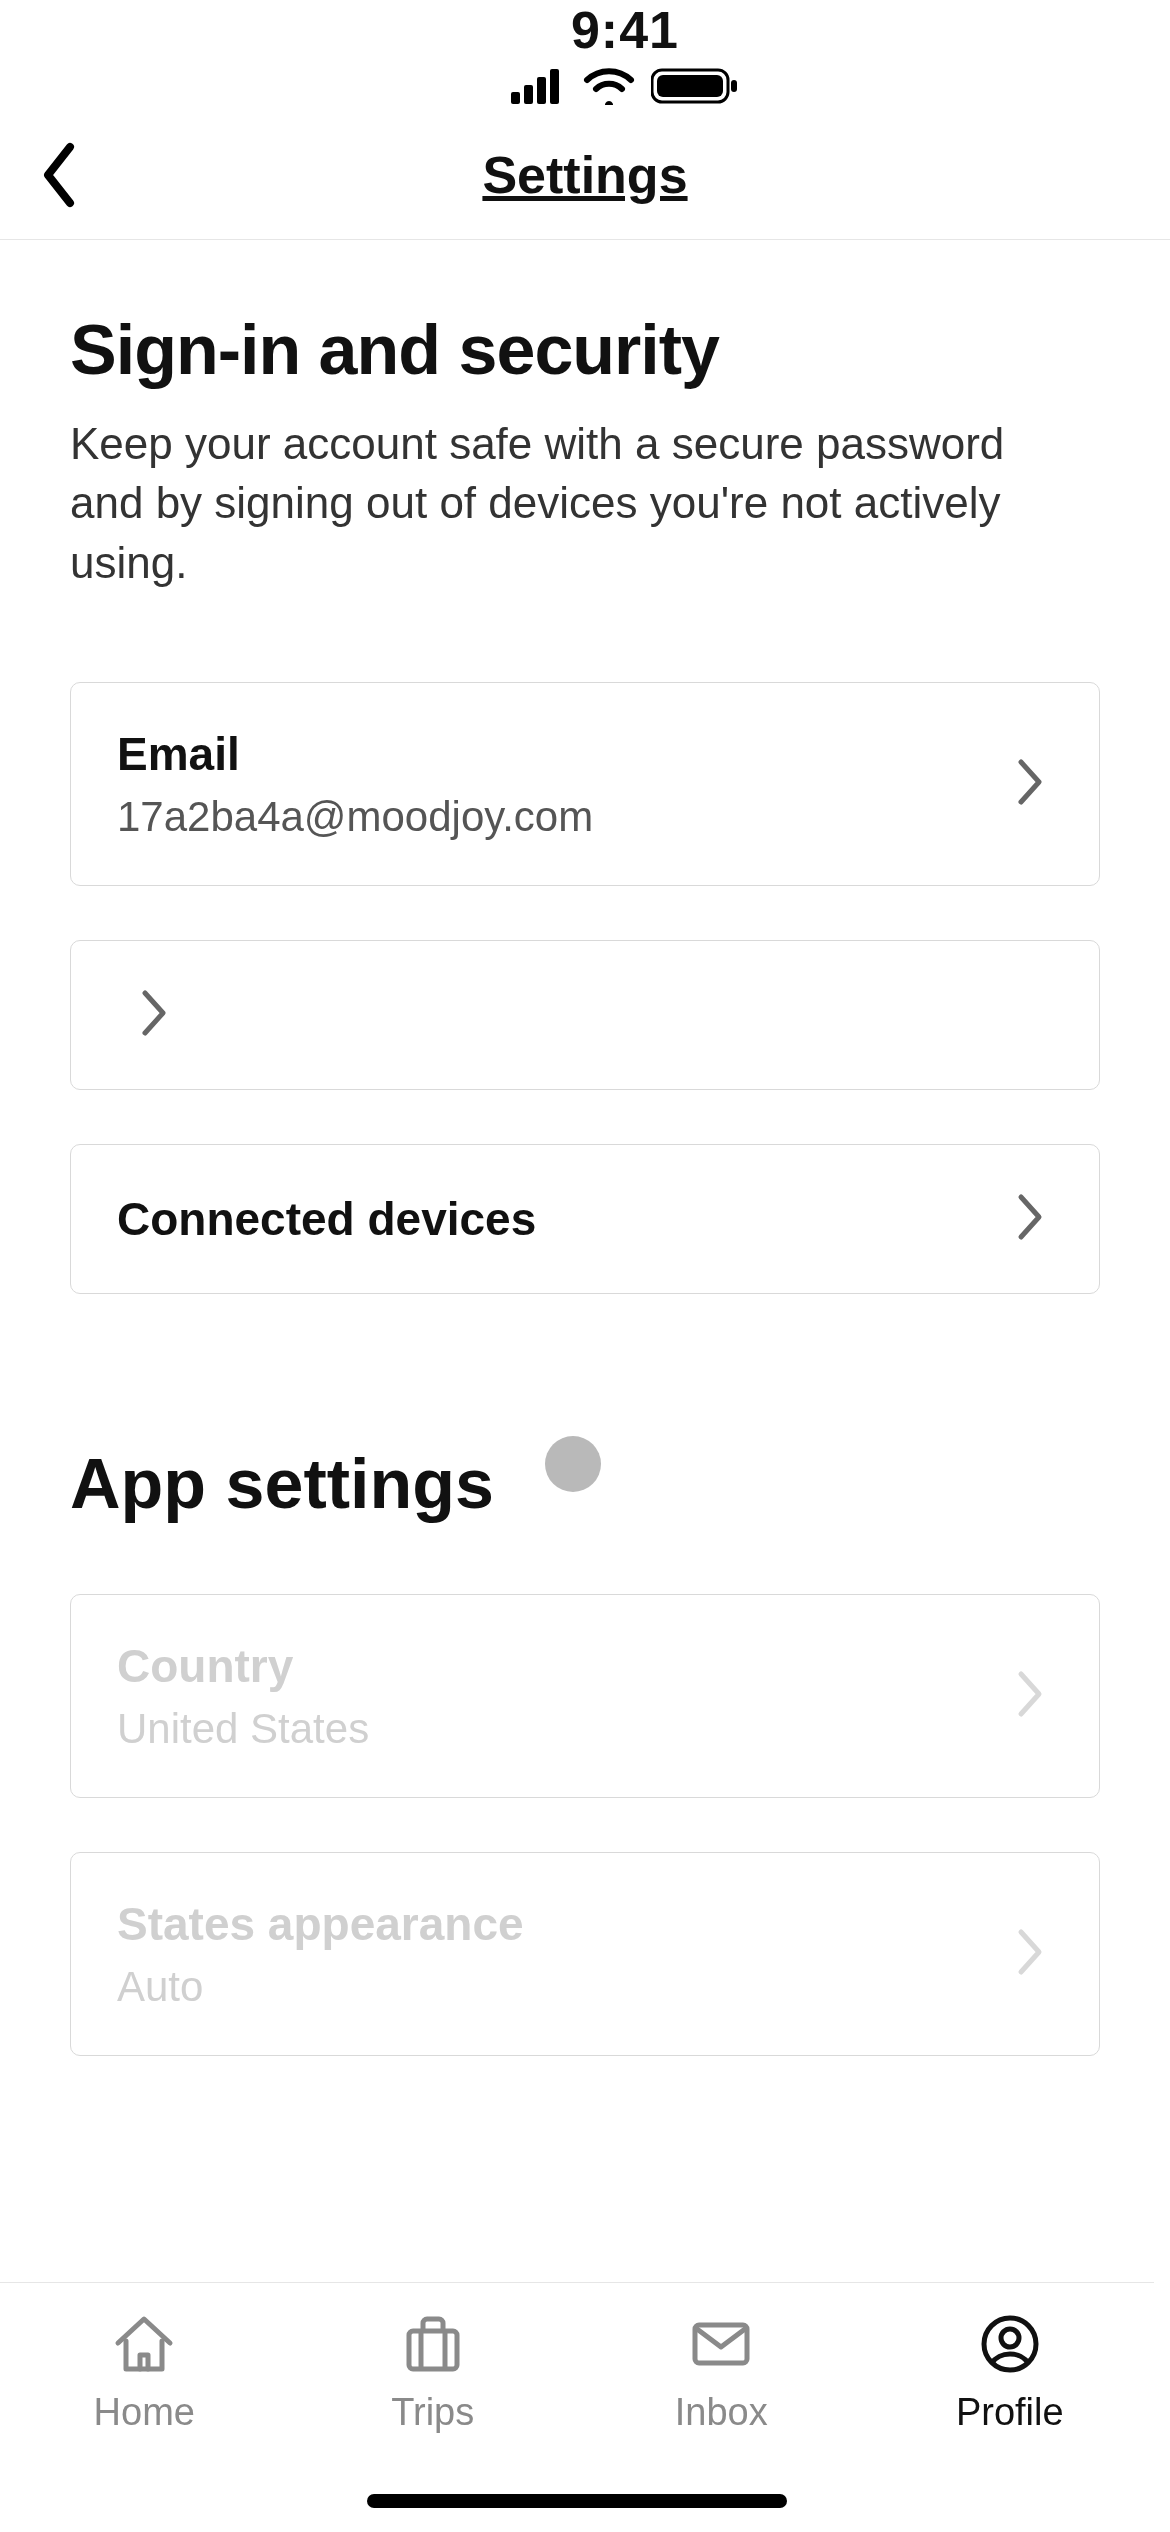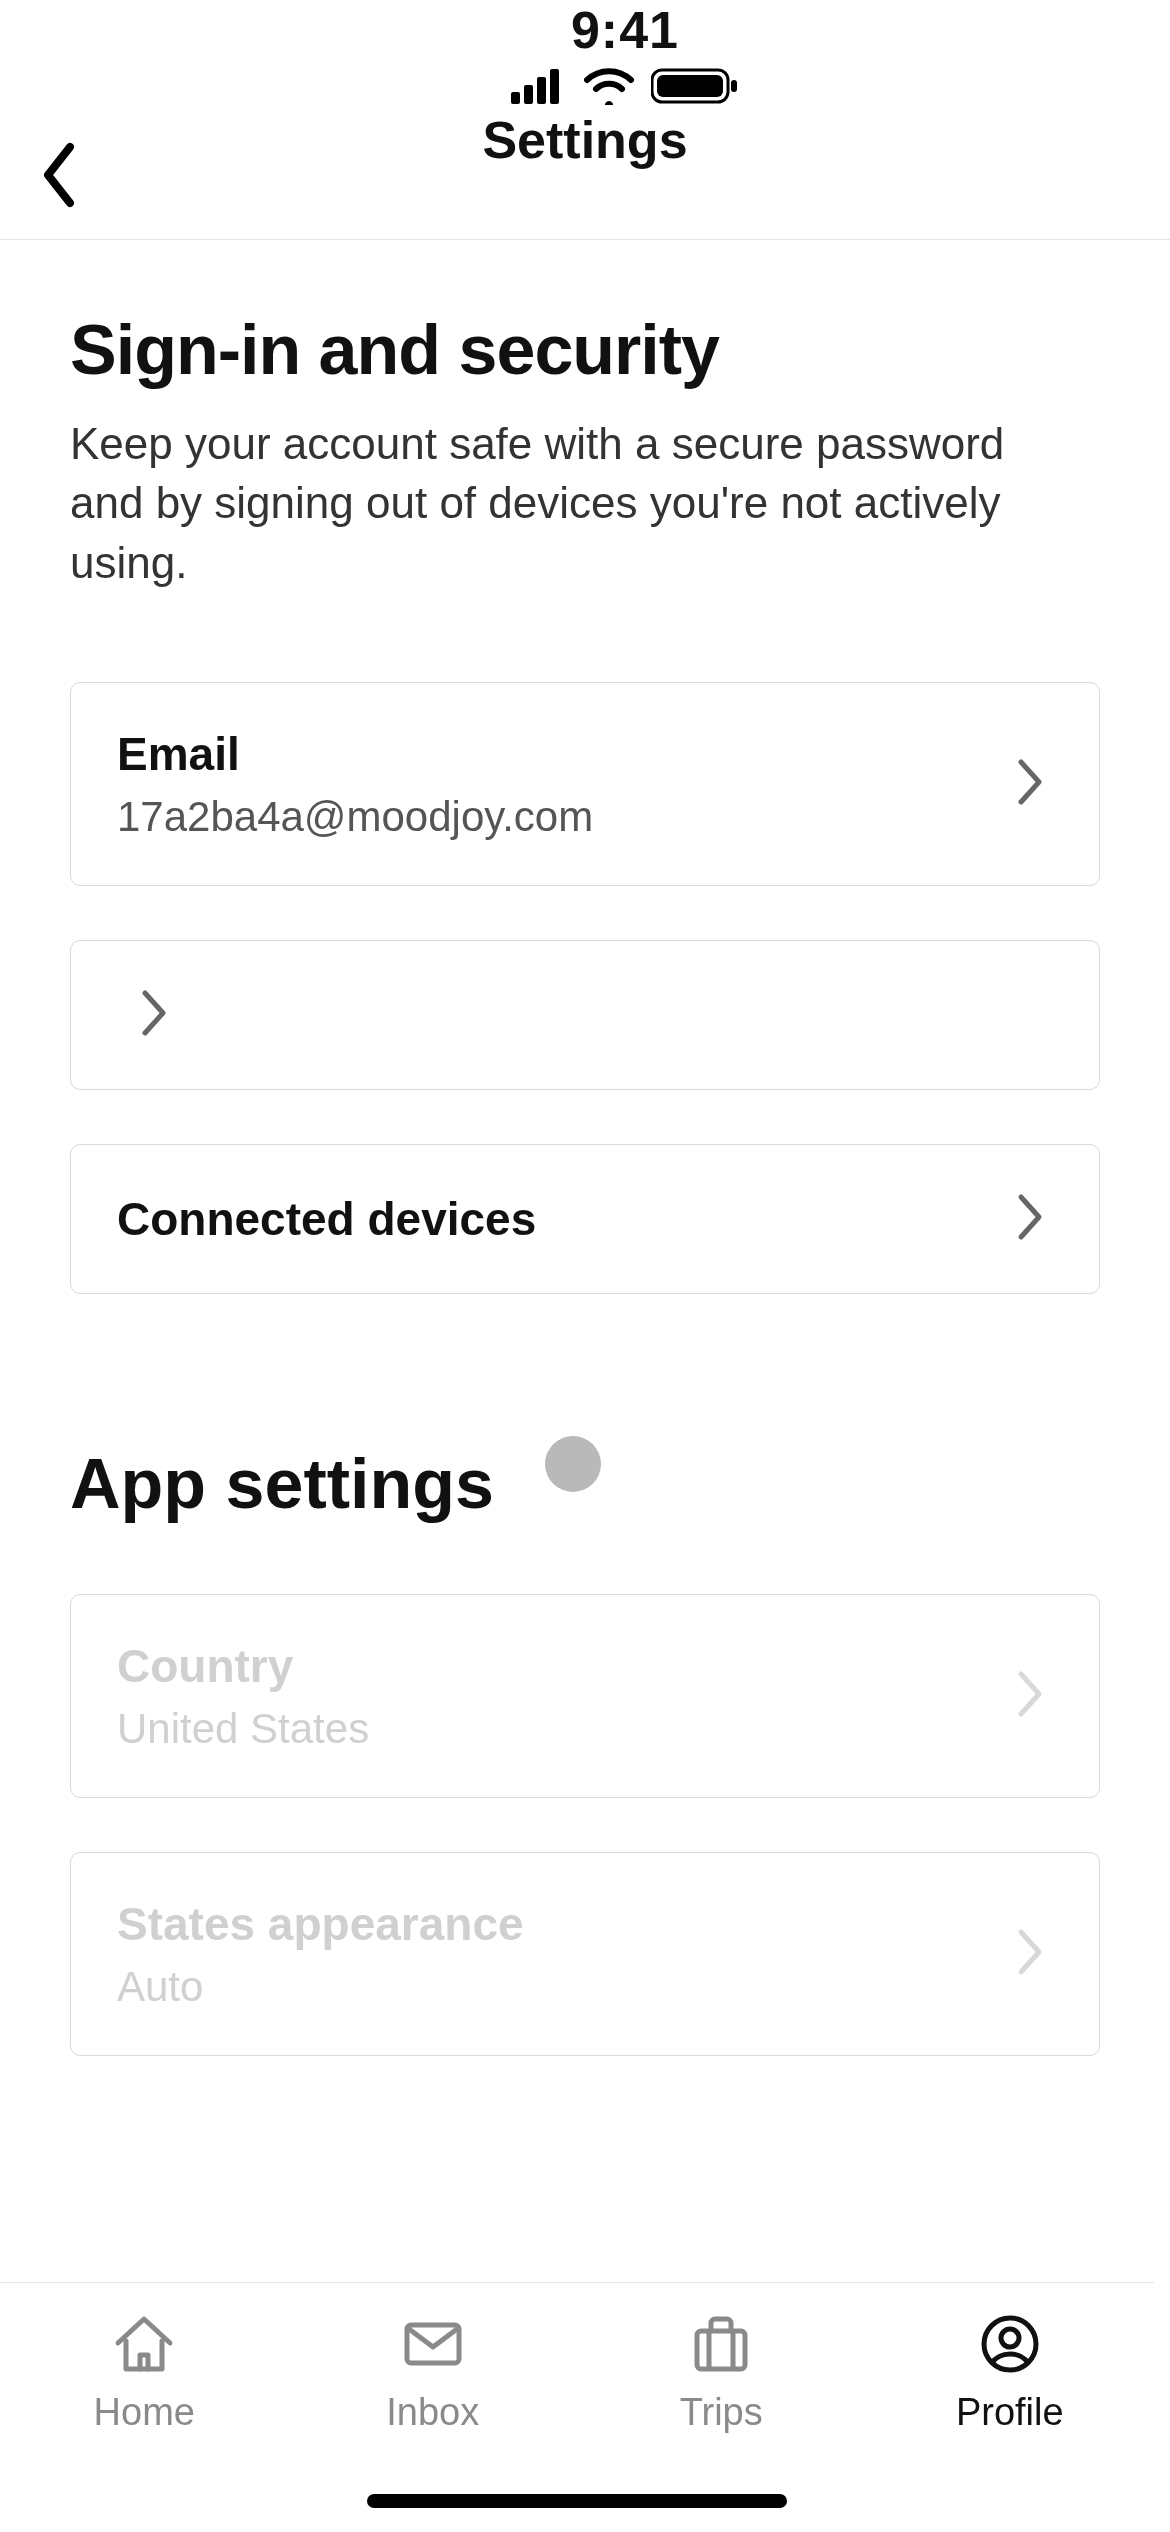--- a/index.html
+++ b/index.html
@@ -28,23 +28,25 @@
     }
     .status-right {
       display: flex;
       align-items: center;
       gap: 16px;
     }
     
     .nav-header {
       height: 130px;
       display: flex;
+      align-items: center;
       justify-content: center;
       position: relative;
       border-bottom: 1px solid #e6e6e6;
+      text-decoration: underline;
     }
     .back-btn {
       position: absolute;
       left: 18px;
       top: 50%;
       transform: translateY(-50%);
       width: 80px;
       height: 80px;
       display: flex;
       align-items: center;
@@ -262,36 +264,36 @@
         <path d="M8 30 L34 6 L60 30" stroke="#8a8a8a" stroke-width="5" fill="none" stroke-linecap="round" stroke-linejoin="round"></path>
         <path d="M16 28 V56 H52 V28" stroke="#8a8a8a" stroke-width="5" fill="none" stroke-linecap="round" stroke-linejoin="round"></path>
         <path d="M30 56 V42 H38 V56" stroke="#8a8a8a" stroke-width="5" fill="none" stroke-linecap="round" stroke-linejoin="round"></path>
       </svg>
     </span>
     <span class="tab-label">Home</span>
   </div>
   <div class="tab">
     <span class="tab-icon">
       <svg width="68" height="62" viewBox="0 0 68 62">
-        <rect x="8" y="12" width="52" height="38" rx="4" stroke="#8a8a8a" stroke-width="5" fill="none"></rect>
-        <path d="M10 16 L34 34 L58 16" stroke="#8a8a8a" stroke-width="5" fill="none" stroke-linecap="round" stroke-linejoin="round"></path>
-      </svg>
-    </span>
-    <span class="tab-label">Inbox</span>
-  </div>
-  <div class="tab">
-    <span class="tab-icon">
-      <svg width="68" height="62" viewBox="0 0 68 62">
         <rect x="10" y="18" width="48" height="38" rx="4" stroke="#8a8a8a" stroke-width="5" fill="none"></rect>
         <path d="M24 18 V10 a4 4 0 0 1 4 -4 h12 a4 4 0 0 1 4 4 V18" stroke="#8a8a8a" stroke-width="5" fill="none"></path>
         <line x1="22" y1="18" x2="22" y2="56" stroke="#8a8a8a" stroke-width="5"></line>
         <line x1="46" y1="18" x2="46" y2="56" stroke="#8a8a8a" stroke-width="5"></line>
       </svg>
     </span>
     <span class="tab-label">Trips</span>
+  </div>
+  <div class="tab">
+    <span class="tab-icon">
+      <svg width="68" height="62" viewBox="0 0 68 62">
+        <rect x="8" y="12" width="52" height="38" rx="4" stroke="#8a8a8a" stroke-width="5" fill="none"></rect>
+        <path d="M10 16 L34 34 L58 16" stroke="#8a8a8a" stroke-width="5" fill="none" stroke-linecap="round" stroke-linejoin="round"></path>
+      </svg>
+    </span>
+    <span class="tab-label">Inbox</span>
   </div>
   <div class="tab active">
     <span class="tab-icon">
       <svg width="68" height="62" viewBox="0 0 68 62">
         <circle cx="34" cy="31" r="26" stroke="#111" stroke-width="5" fill="none"></circle>
         <circle cx="34" cy="25" r="9" stroke="#111" stroke-width="5" fill="none"></circle>
         <path d="M16 50 a20 16 0 0 1 36 0" stroke="#111" stroke-width="5" fill="none"></path>
       </svg>
     </span>
     <span class="tab-label">Profile</span>

